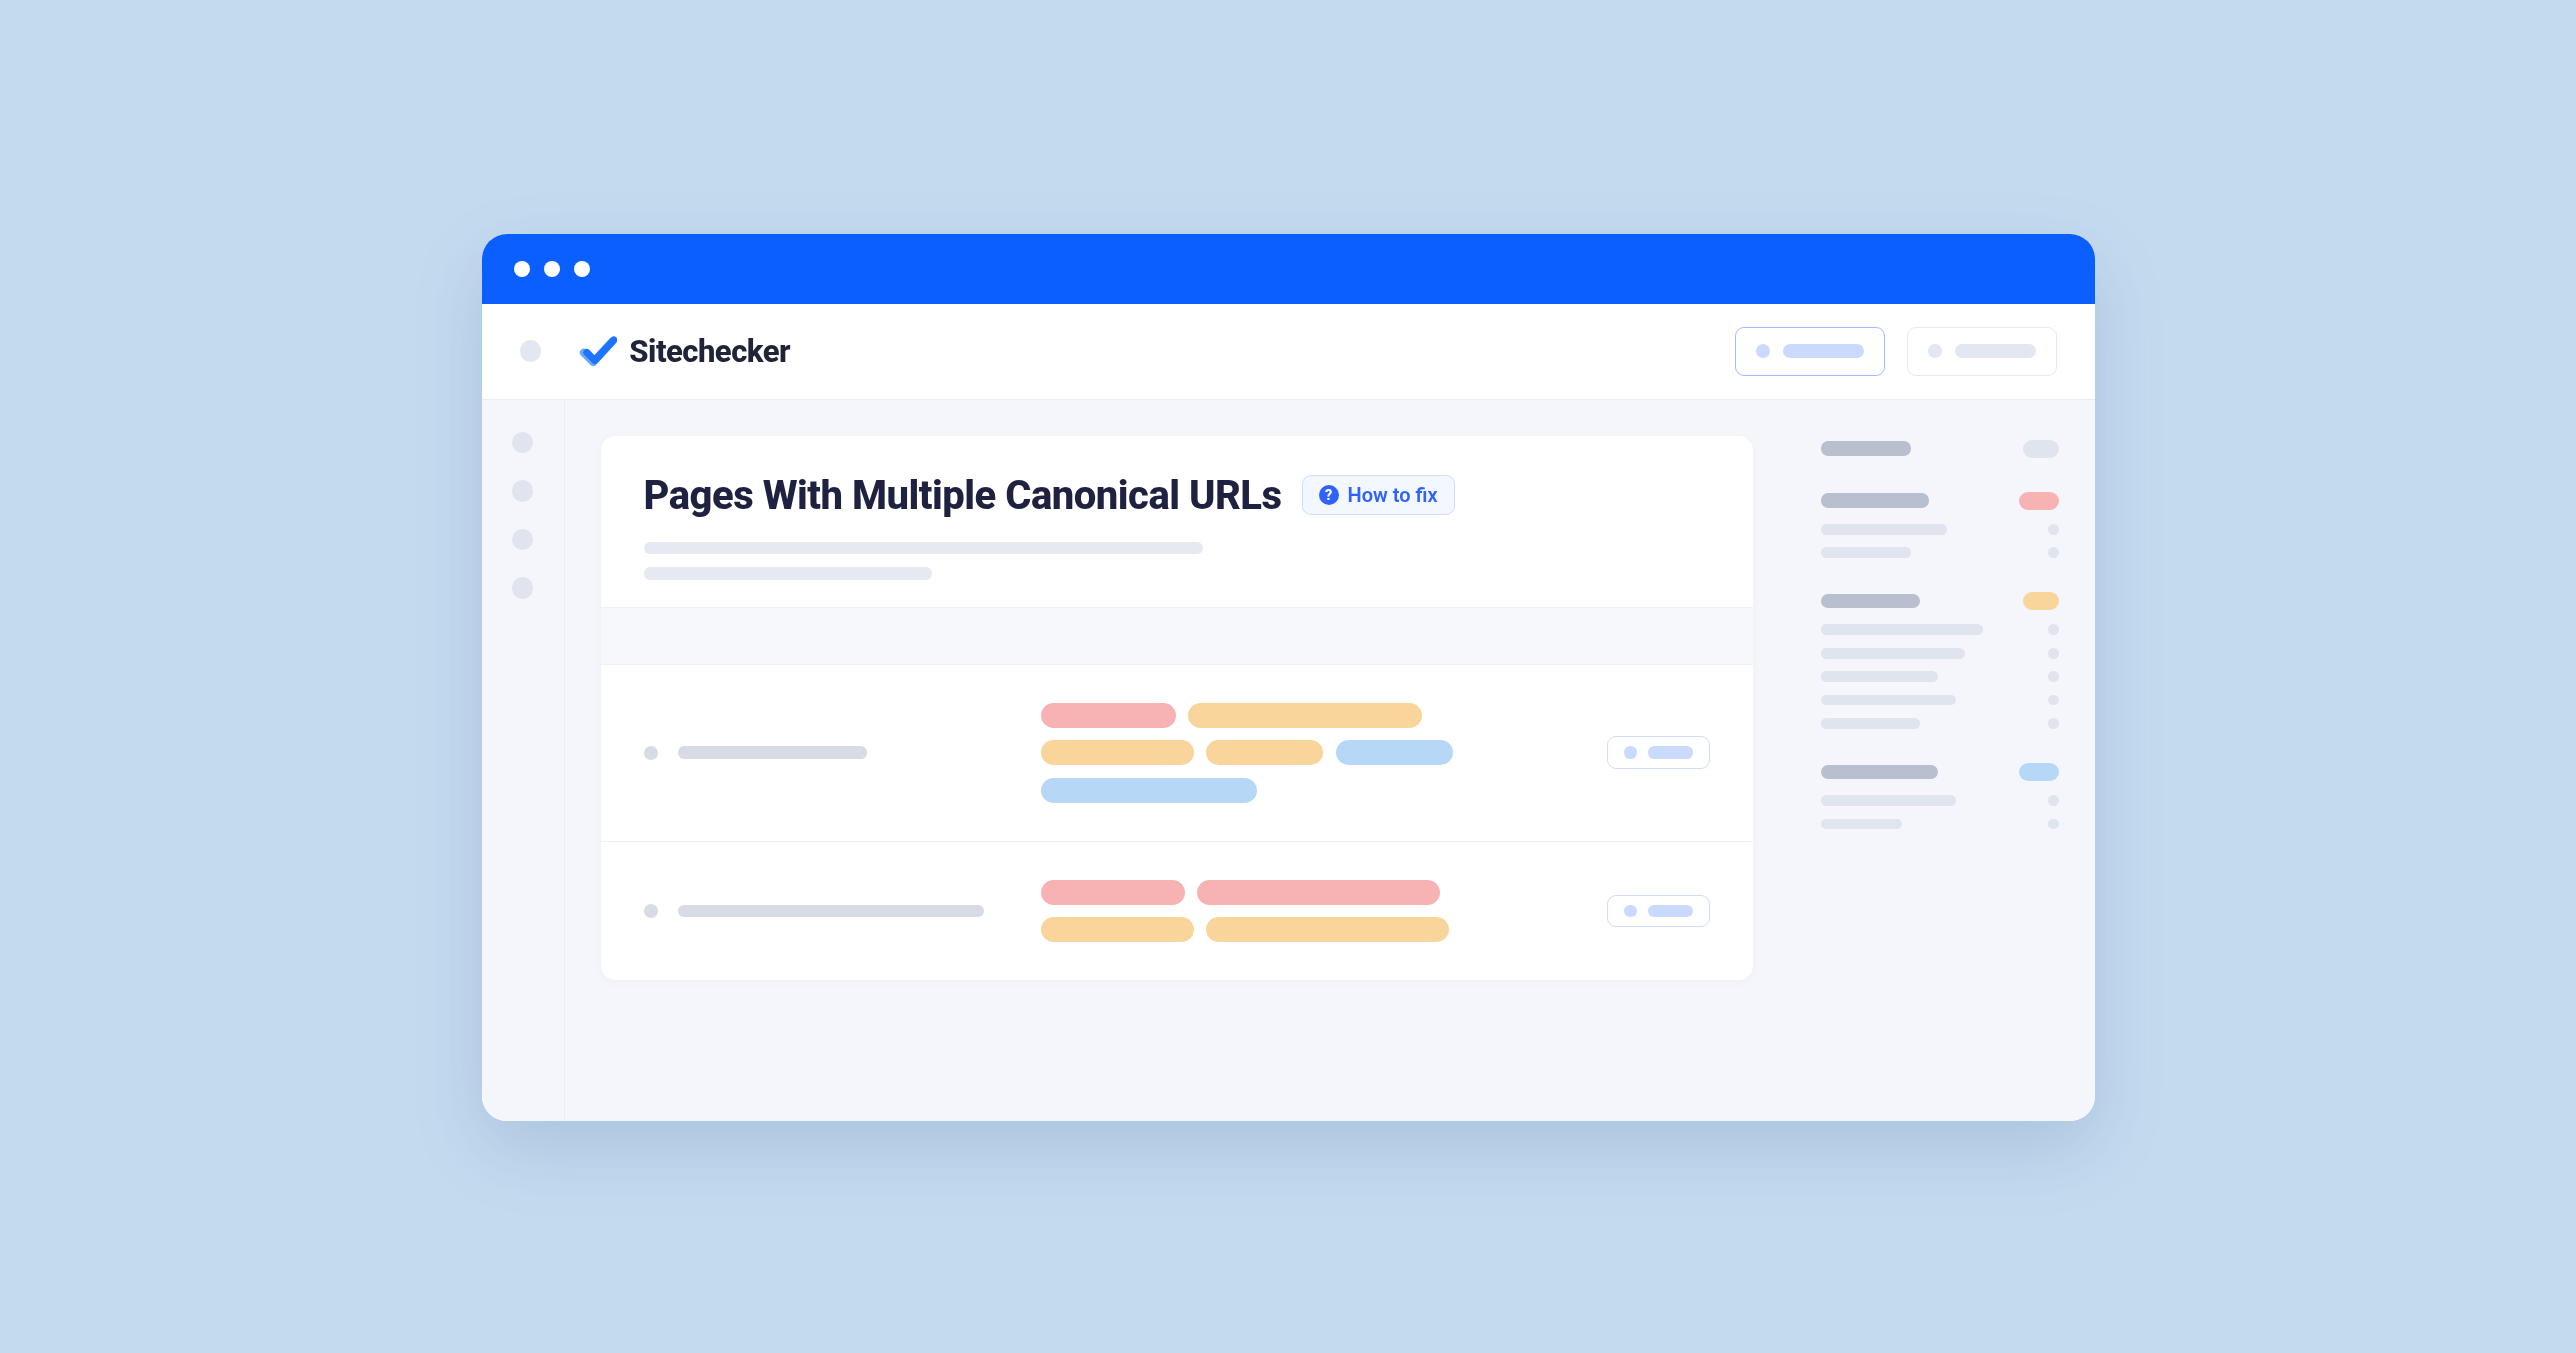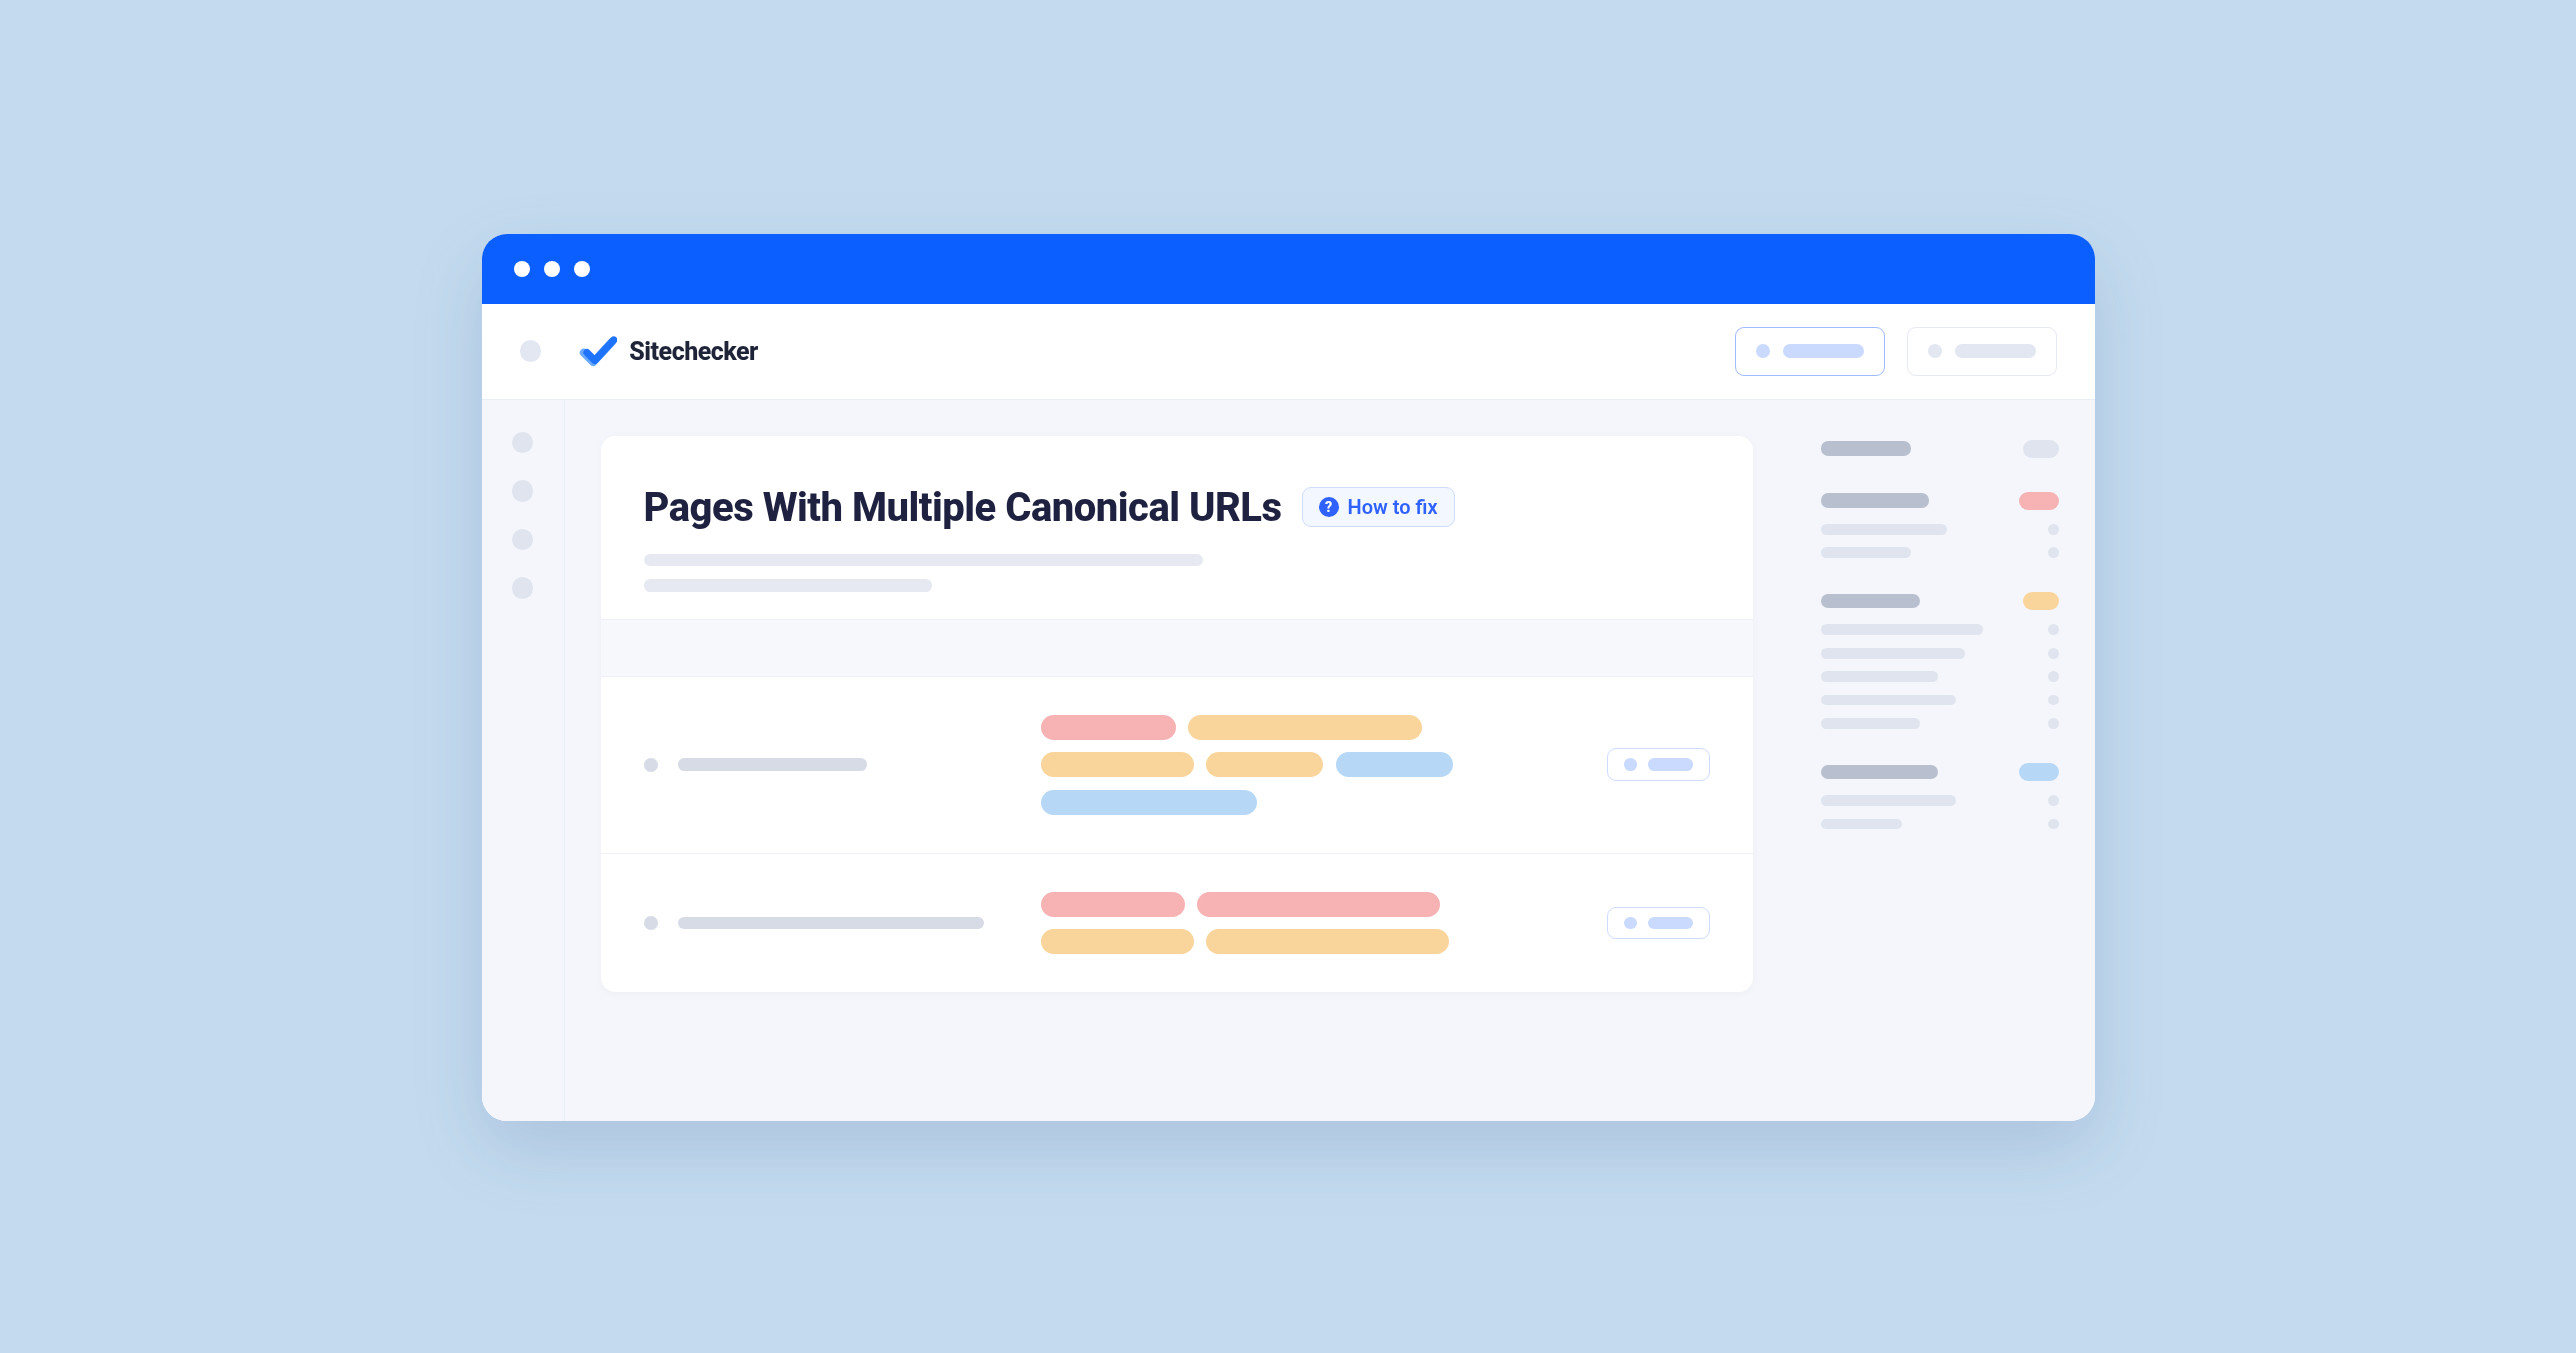--- a/index.html
+++ b/index.html
@@ -53,21 +53,21 @@
     border-radius: 50%;
     background: #e2e7f1;
     margin-right: 16px;
   }
   .brand {
     display: flex;
     align-items: center;
     gap: 12.6px;
   }
   .brand-name {
-    font-size: 25px;
+    font-size: 31px;
     font-weight: 800;
     color: #1f2439;
     letter-spacing: -0.5px;
   }
   .header-spacer { flex: 1; }
   .pill-btn {
     height: 49px;
     border-radius: 9px;
     display: flex;
     align-items: center;
@@ -127,21 +127,20 @@
     box-shadow: 0 1.8px 9px rgba(20,30,60,0.03);
   }
   .card-header {
     padding: 36px 43px 27px 43px;
   }
   .title-row {
     display:flex;
     align-items:center;
     gap: 20px;
     flex-wrap: wrap;
-    margin-top: 12px;
   }
   .page-title {
     font-size: 40px;
     font-weight: 800;
     color: #1e2240;
     letter-spacing: -0.5px;
   }
   .howto {
     display:flex;
     align-items:center;

